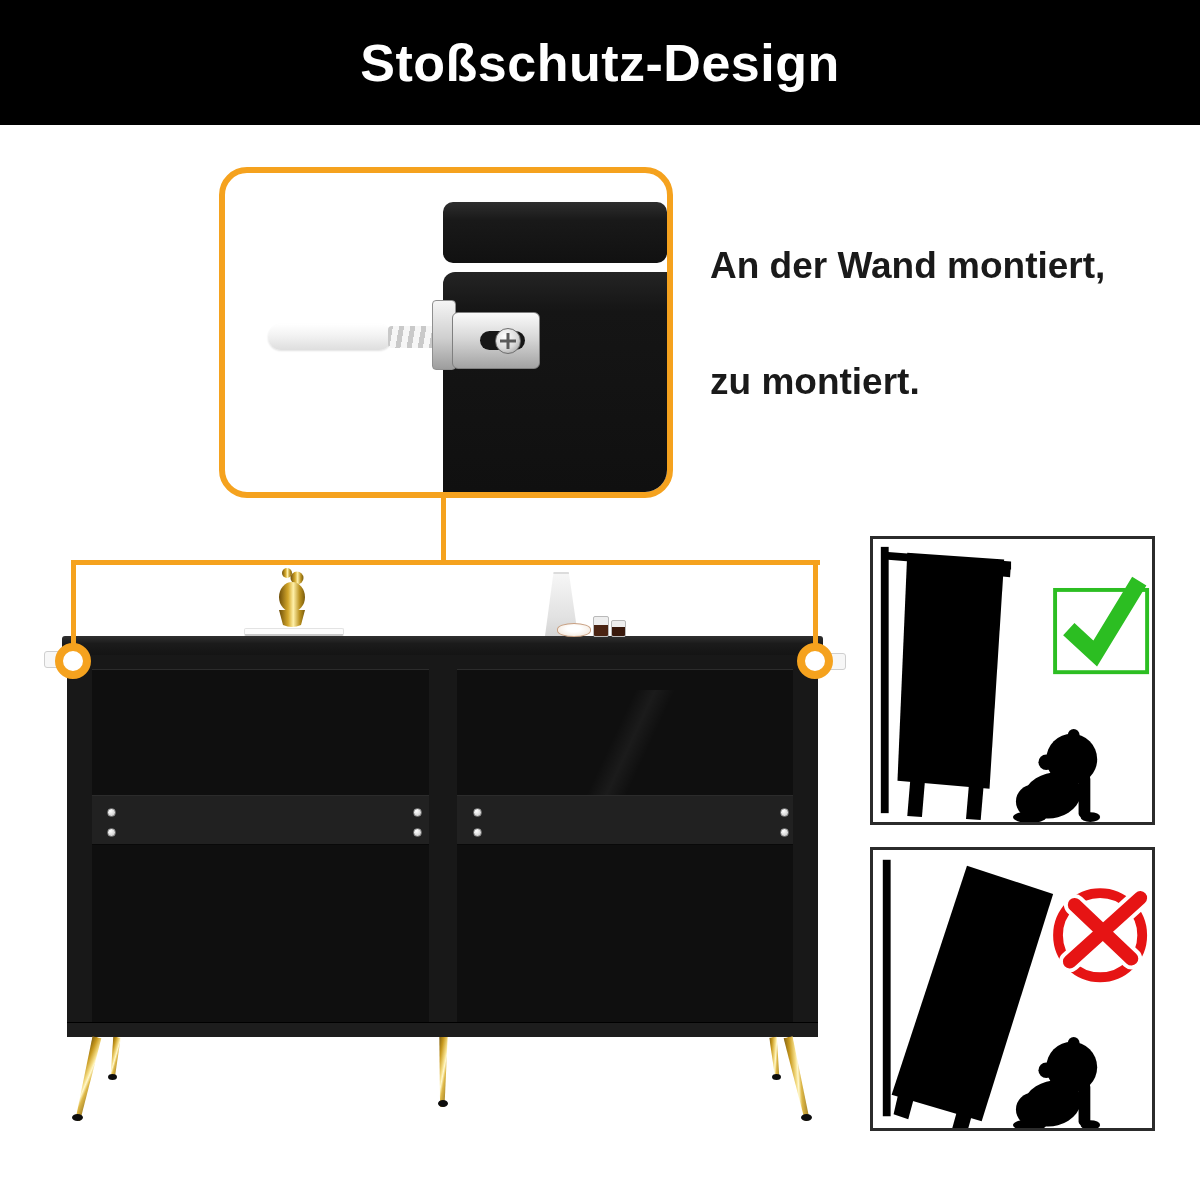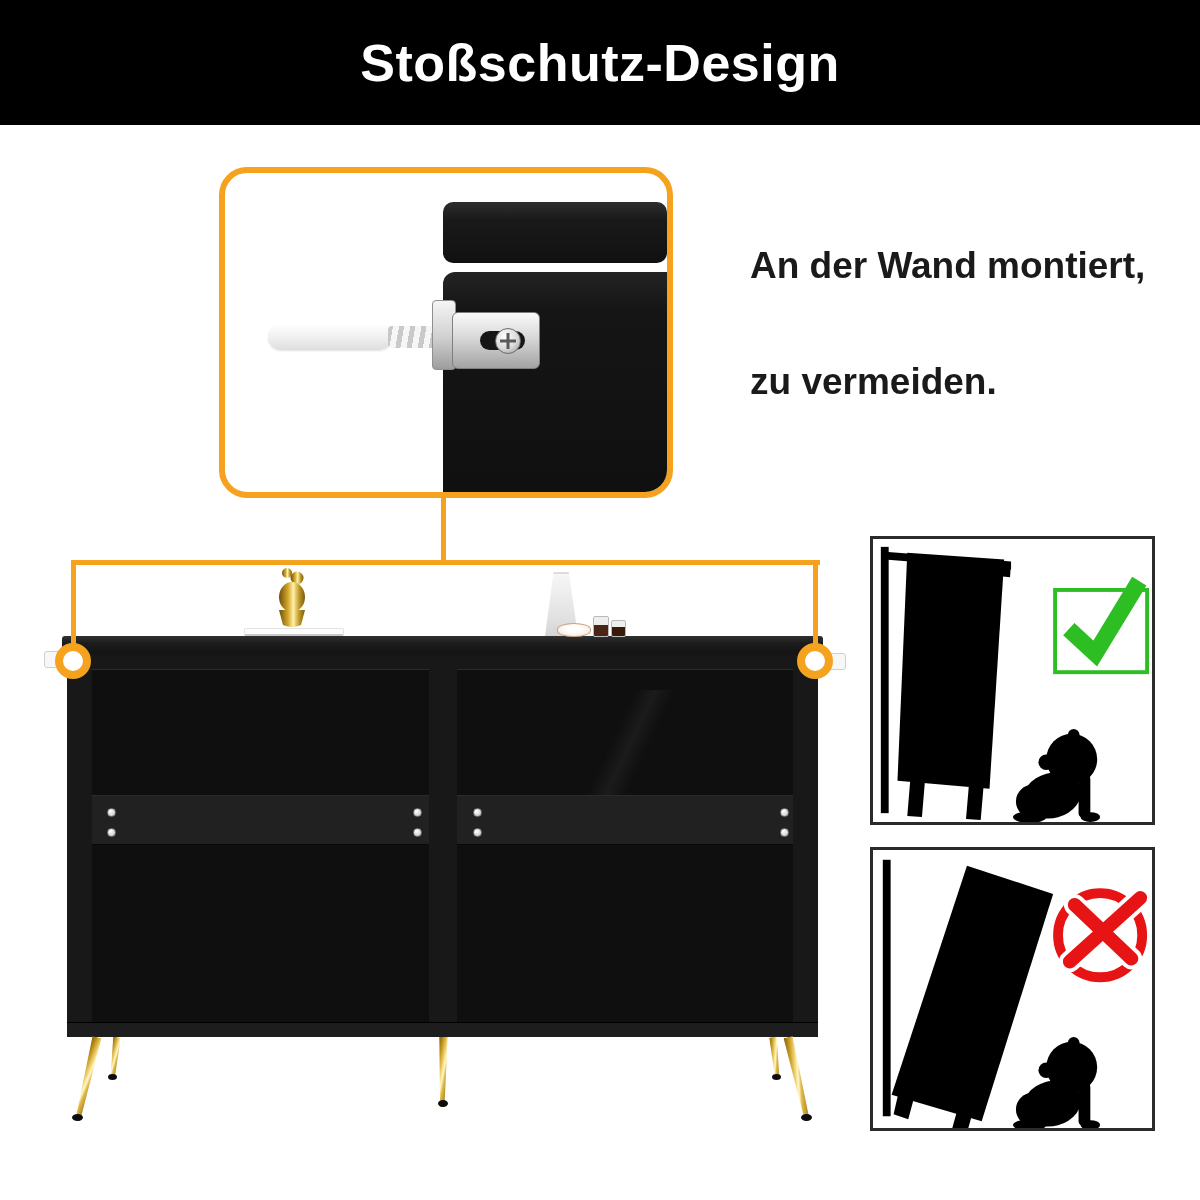--- a/index.html
+++ b/index.html
@@ -33,21 +33,21 @@
     background:linear-gradient(180deg,#fafafa 0%,#d8d8d8 45%,#a3a3a3 100%); border:1px solid #7f7f7f;}
   .bracket-slot{position:absolute; left:255px; top:158px; width:45px; height:19px; border-radius:10px; background:#161616;}
   .bracket-screw{position:absolute; left:270px; top:155px; width:26px; height:26px; border-radius:50%;
     background:radial-gradient(circle at 38% 32%,#ffffff 0%,#d9d9d9 55%,#8f8f8f 100%); border:1px solid #6e6e6e;}
   .bracket-screw::before,.bracket-screw::after{content:""; position:absolute; background:#5a5a5a; left:50%; top:50%;}
   .bracket-screw::before{width:16px; height:3px; transform:translate(-50%,-50%);}
   .bracket-screw::after{width:3px; height:16px; transform:translate(-50%,-50%);}
 
   
   .feature-text{position:absolute; left:710px; top:237px; width:440px;
-    font-size:37px; font-weight:700; color:var(--c-text); line-height:58px;margin-left:40px;}
+    font-size:37px; font-weight:700; color:var(--c-text); line-height:58px;}
 
   
   .conn-v{position:absolute; left:441px; top:497px; width:5px; height:65px; background:var(--c-accent);}
   .hl-h{position:absolute; left:71px; top:560px; width:749px; height:5px; background:var(--c-accent);}
   .hl-drop-l{position:absolute; left:71px; top:560px; width:5px; height:92px; background:var(--c-accent);}
   .hl-drop-r{position:absolute; left:813px; top:560px; width:5px; height:92px; background:var(--c-accent);}
   .ring{position:absolute; width:36px; height:36px; border:8px solid var(--c-accent); border-radius:50%; background:#fff; z-index:6;}
   .ring-l{left:55px; top:643px;}
   .ring-r{left:797px; top:643px;}
   .wall-bracket{position:absolute; height:17px; background:#f7f7f7; border:1px solid #cfcfcf; border-radius:3px; z-index:5;}
@@ -113,21 +113,21 @@
     <div class="anchor-threads"></div>
     <div class="bracket-flange"></div>
     <div class="bracket-plate"></div>
     <div class="bracket-slot"></div>
     <div class="bracket-screw"></div>
   </div>
 
   <p class="feature-text">
     <span>An der Wand montiert,</span><br>
     <br>
-    <span>zu vermeiden.</span>
+    <span>zu montiert.</span>
   </p>
 
   <div class="cab-top"></div>
   <div class="cab-body"></div>
   <div class="cab-panel panel-l"></div>
   <div class="cab-panel panel-r"></div>
   <div class="sheen"></div>
   <div class="cab-rail rail-l"></div>
   <div class="cab-rail rail-r"></div>
   <div class="cab-bottom"></div>

